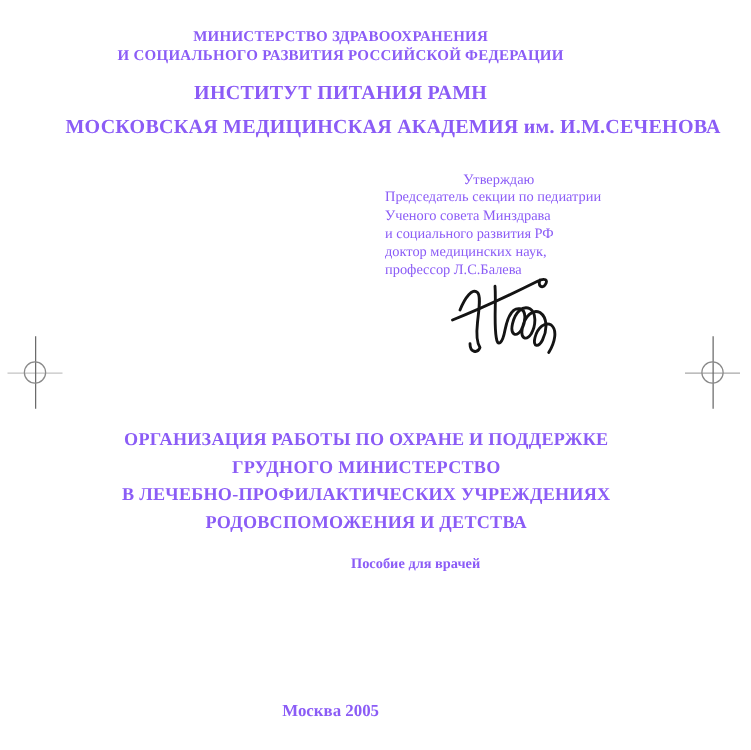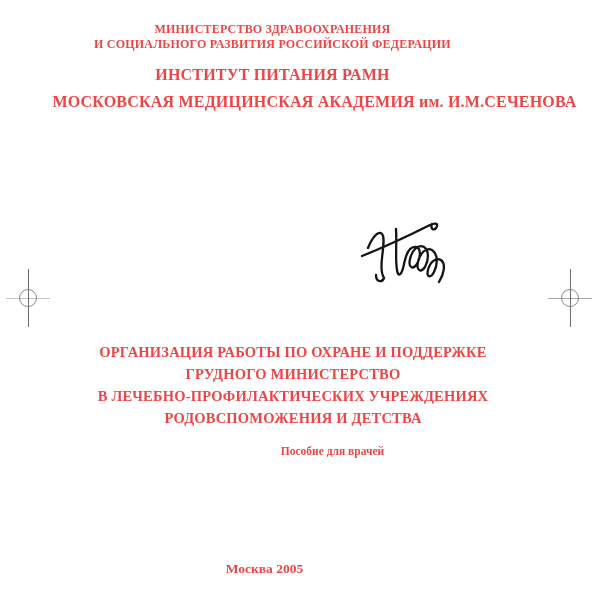--- a/index.html
+++ b/index.html
@@ -7,21 +7,21 @@
     padding: 0;
     background: #ffffff;
   }
   .page {
     position: relative;
     width: 601px;
     height: 600px;
     background: #ffffff;
     overflow: hidden;
     font-family: "Liberation Serif", serif;
-    color: #ef4444;
+    color: #8b5cf6;
   }
   
   .ministry-block {
     position: absolute;
     top: 22px;
     left: 0;
     width: 545px;
     text-align: center;
     font-weight: bold;
     font-size: 12px;
@@ -137,20 +137,28 @@
 <div class="page">
 
   <div class="ministry-block">
     <div>МИНИСТЕРСТВО ЗДРАВООХРАНЕНИЯ</div>
     <div>И СОЦИАЛЬНОГО РАЗВИТИЯ РОССИЙСКОЙ ФЕДЕРАЦИИ</div>
   </div>
 
   <div class="org-line org-institute">ИНСТИТУТ ПИТАНИЯ РАМН</div>
   <div class="org-line org-academy">МОСКОВСКАЯ МЕДИЦИНСКАЯ АКАДЕМИЯ им. И.М.СЕЧЕНОВА</div>
 
+  <div class="approval">
+    <div class="center-line">Утверждаю</div>
+    <div>Председатель секции по педиатрии</div>
+    <div>Ученого совета Минздрава</div>
+    <div>и социального развития РФ</div>
+    <div>доктор медицинских наук,</div>
+    <div>профессор Л.С.Балева</div>
+  </div>
 
   <svg class="signature" viewBox="0 0 110 75" xmlns="http://www.w3.org/2000/svg">
     <g fill="none" stroke="#141414" stroke-width="2.3" stroke-linecap="round" stroke-linejoin="round">
 
       <path d="M 12 44 C 32 36, 58 24, 80 13 C 86 10, 89 12, 86 16 C 84 19, 80 17, 82 12"></path>
 
       <path d="M 18 36 C 22 26, 28 18, 32 22 C 35 25, 33 36, 32 46 C 31 55, 32 63, 34 66 C 32 71, 26 70, 26 63"></path>
 
       <path d="M 46 17 C 47 30, 45 46, 47 58 C 48 66, 52 63, 54 52 C 56 42, 60 34, 66 35 C 71 36, 71 45, 67 52 C 63 58, 58 56, 60 47 C 62 38, 68 32, 74 35 C 79 38, 79 48, 75 55 C 71 61, 66 59, 68 50 C 70 41, 76 35, 82 38 C 88 42, 88 52, 84 60 C 81 66, 76 66, 78 58 C 80 50, 86 45, 91 48 C 96 52, 94 62, 89 70"></path>
     </g>

